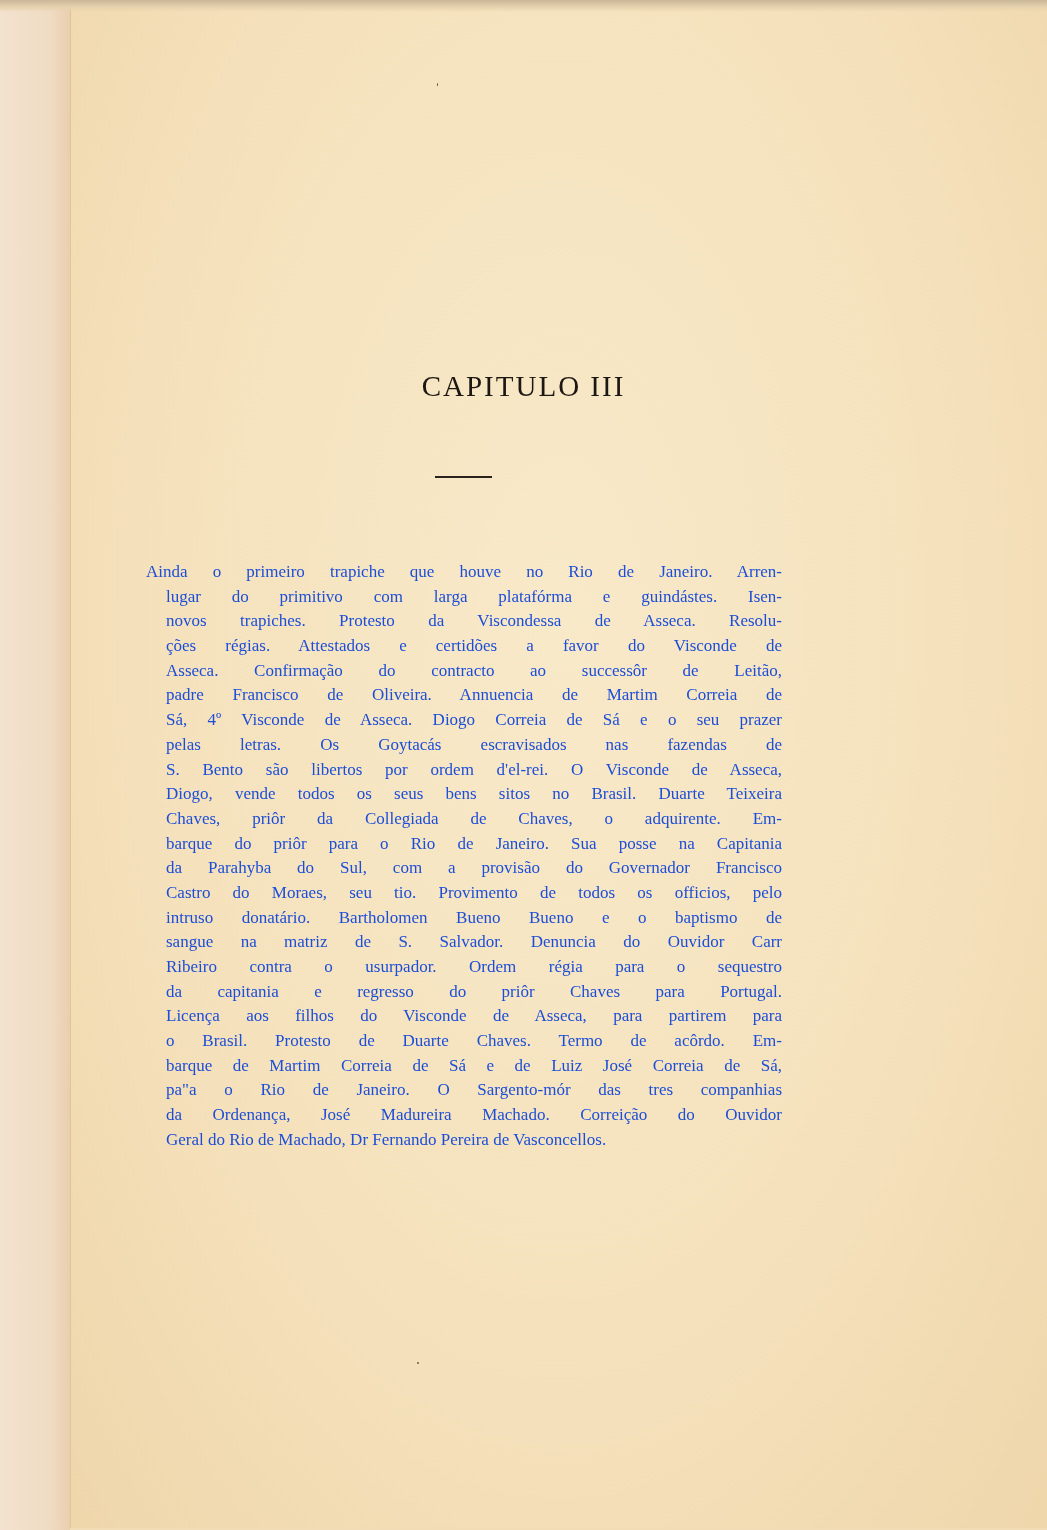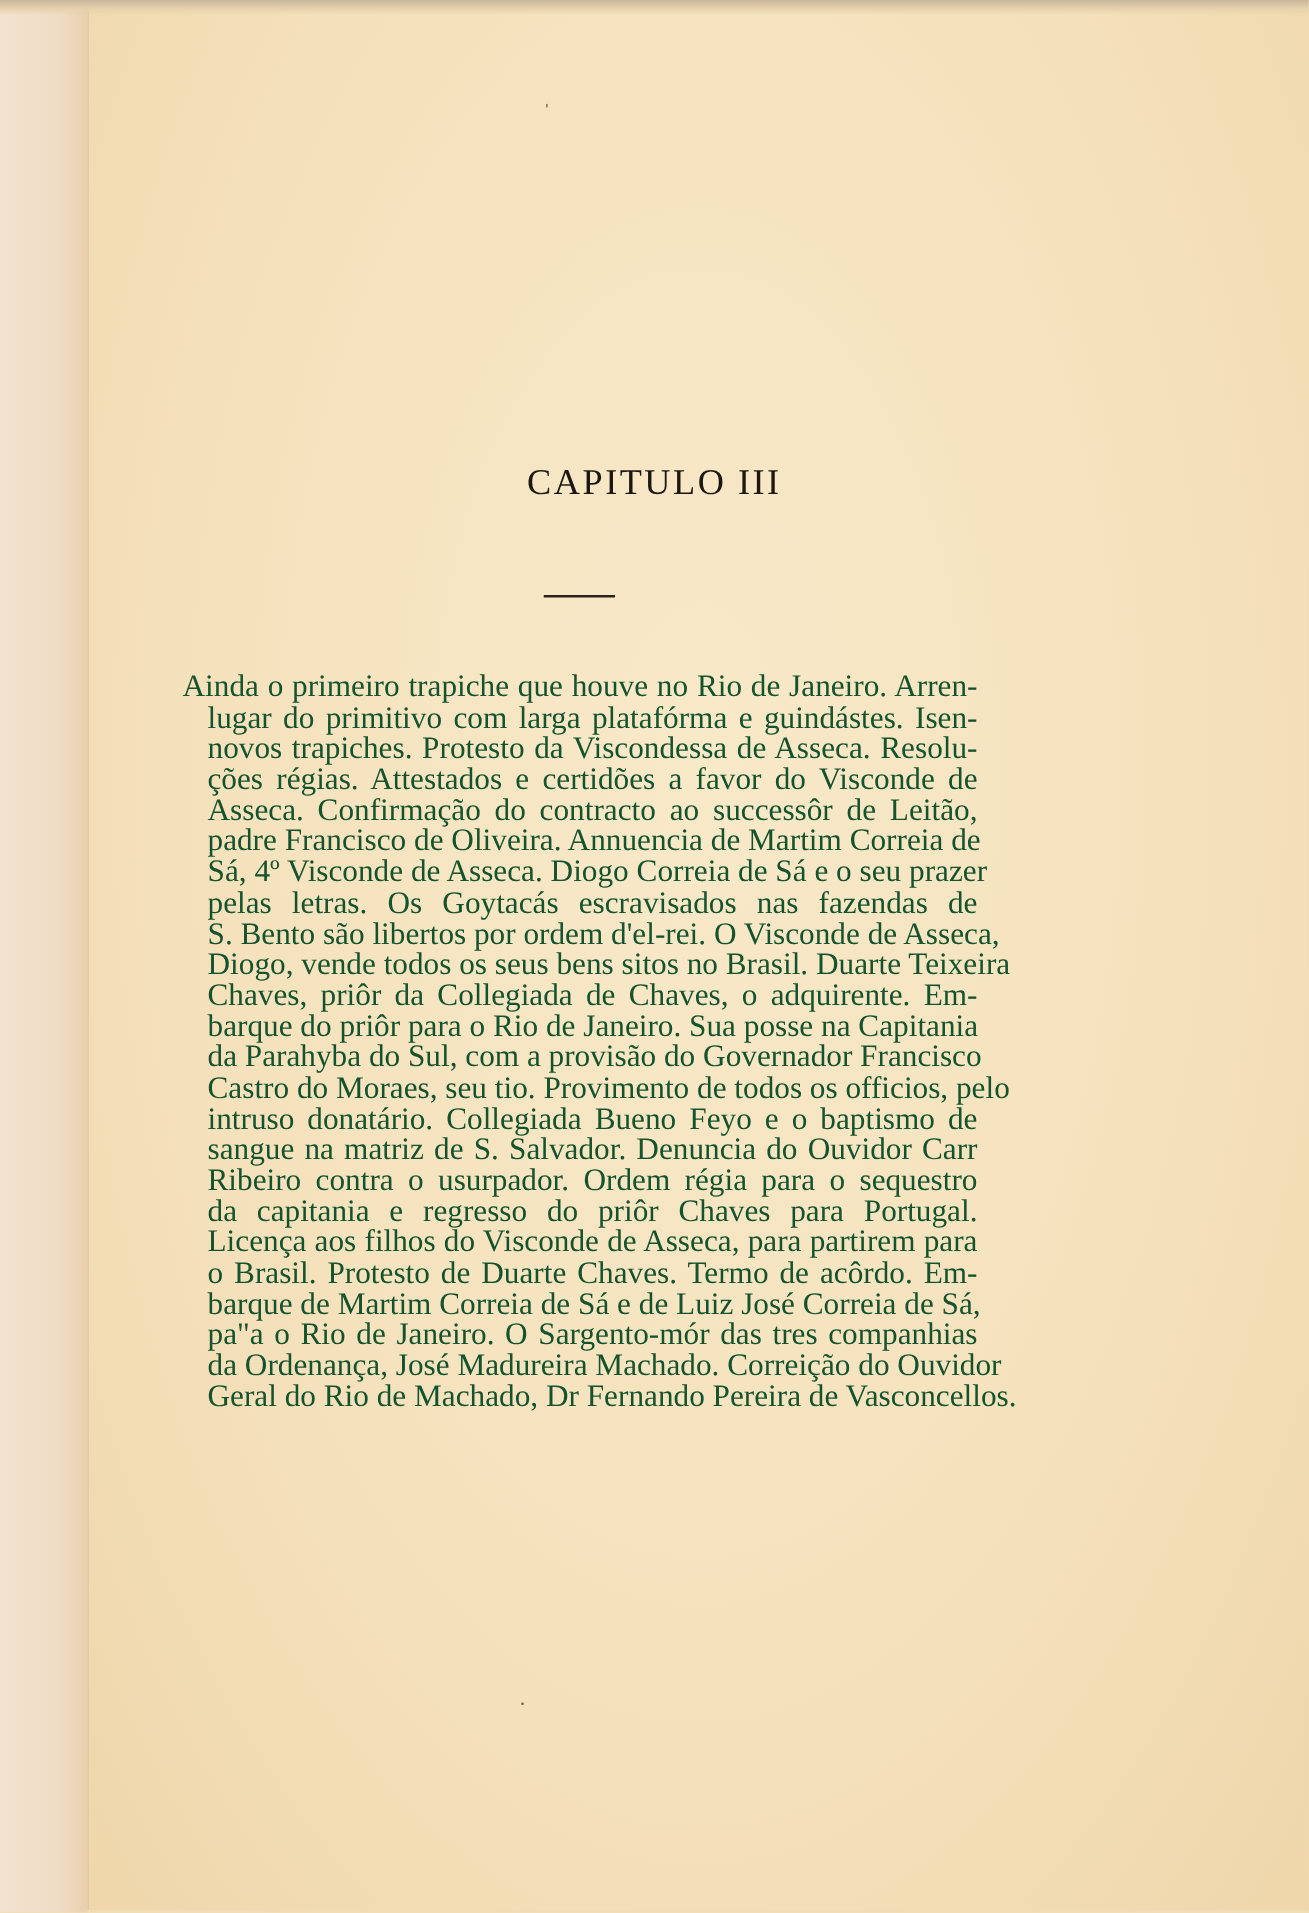--- a/index.html
+++ b/index.html
@@ -26,22 +26,22 @@
     position: absolute; left: 0; width: 1047px; top: 370px;
     text-align: center;
     font-size: 29px; letter-spacing: 2px; color: #1c1712;
     font-family: "Liberation Serif", "DejaVu Serif", serif;
   }
   .rule {
     position: absolute; left: 435px; top: 476px; width: 57px; height: 1.5px;
     background: #2a231c;
   }
   .summary {
-    position: absolute; left: 146px; top: 538px; width: 636px;
-    color: #14532d; font-size: 25px;
+    position: absolute; left: 146px; top: 560px; width: 636px;
+    color: #1d4ed8; font-size: 17px;
   }
   .line {
     display: block; height: 24.7px; line-height: 24.7px;
     white-space: nowrap;
     text-align: justify; text-align-last: justify;
   }
   .line.indent { padding-left: 20px; }
   .line.last { text-align-last: left; }
   .speck { position: absolute; width: 2px; height: 2px; background: #6a5a48; border-radius: 1px; }
 </style>
@@ -63,21 +63,21 @@
   <span class="line indent">Asseca. Confirmação do contracto ao successôr de Leitão,</span>
   <span class="line indent">padre Francisco de Oliveira. Annuencia de Martim Correia de</span>
   <span class="line indent">Sá, 4º Visconde de Asseca. Diogo Correia de Sá e o seu prazer</span>
   <span class="line indent">pelas letras. Os Goytacás escravisados nas fazendas de</span>
   <span class="line indent">S. Bento são libertos por ordem d'el-rei. O Visconde de Asseca,</span>
   <span class="line indent">Diogo, vende todos os seus bens sitos no Brasil. Duarte Teixeira</span>
   <span class="line indent">Chaves, priôr da Collegiada de Chaves, o adquirente. Em-</span>
   <span class="line indent">barque do priôr para o Rio de Janeiro. Sua posse na Capitania</span>
   <span class="line indent">da Parahyba do Sul, com a provisão do Governador Francisco</span>
   <span class="line indent">Castro do Moraes, seu tio. Provimento de todos os officios, pelo</span>
-  <span class="line indent">intruso donatário. Collegiada Bueno Feyo e o baptismo de</span>
+  <span class="line indent">intruso donatário. Bartholomen Bueno Bueno e o baptismo de</span>
   <span class="line indent">sangue na matriz de S. Salvador. Denuncia do Ouvidor Carr</span>
   <span class="line indent">Ribeiro contra o usurpador. Ordem régia para o sequestro</span>
   <span class="line indent">da capitania e regresso do priôr Chaves para Portugal.</span>
   <span class="line indent">Licença aos filhos do Visconde de Asseca, para partirem para</span>
   <span class="line indent">o Brasil. Protesto de Duarte Chaves. Termo de acôrdo. Em-</span>
   <span class="line indent">barque de Martim Correia de Sá e de Luiz José Correia de Sá,</span>
   <span class="line indent">pa"a o Rio de Janeiro. O Sargento-mór das tres companhias</span>
   <span class="line indent">da Ordenança, José Madureira Machado. Correição do Ouvidor</span>
   <span class="line indent last">Geral do Rio de Machado, Dr Fernando Pereira de Vasconcellos.</span>
 </div>

